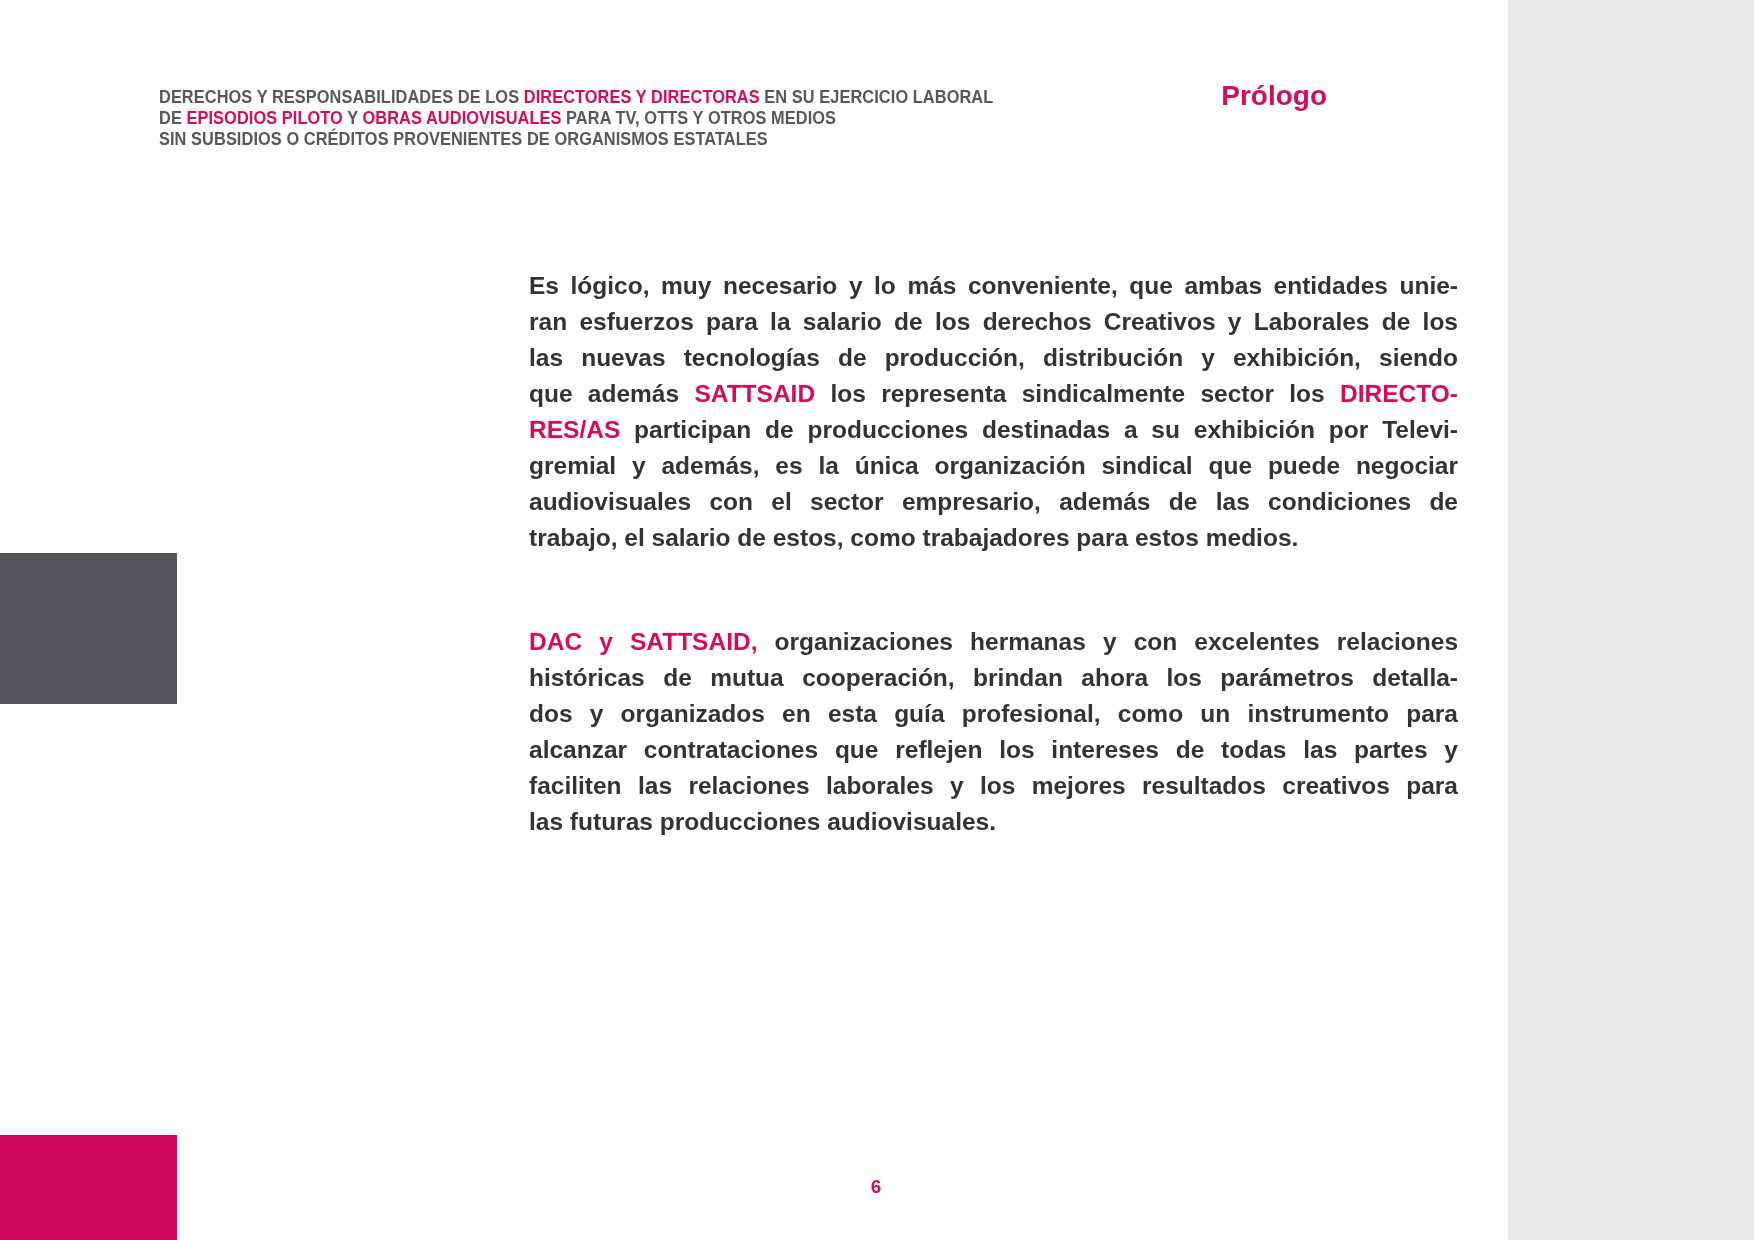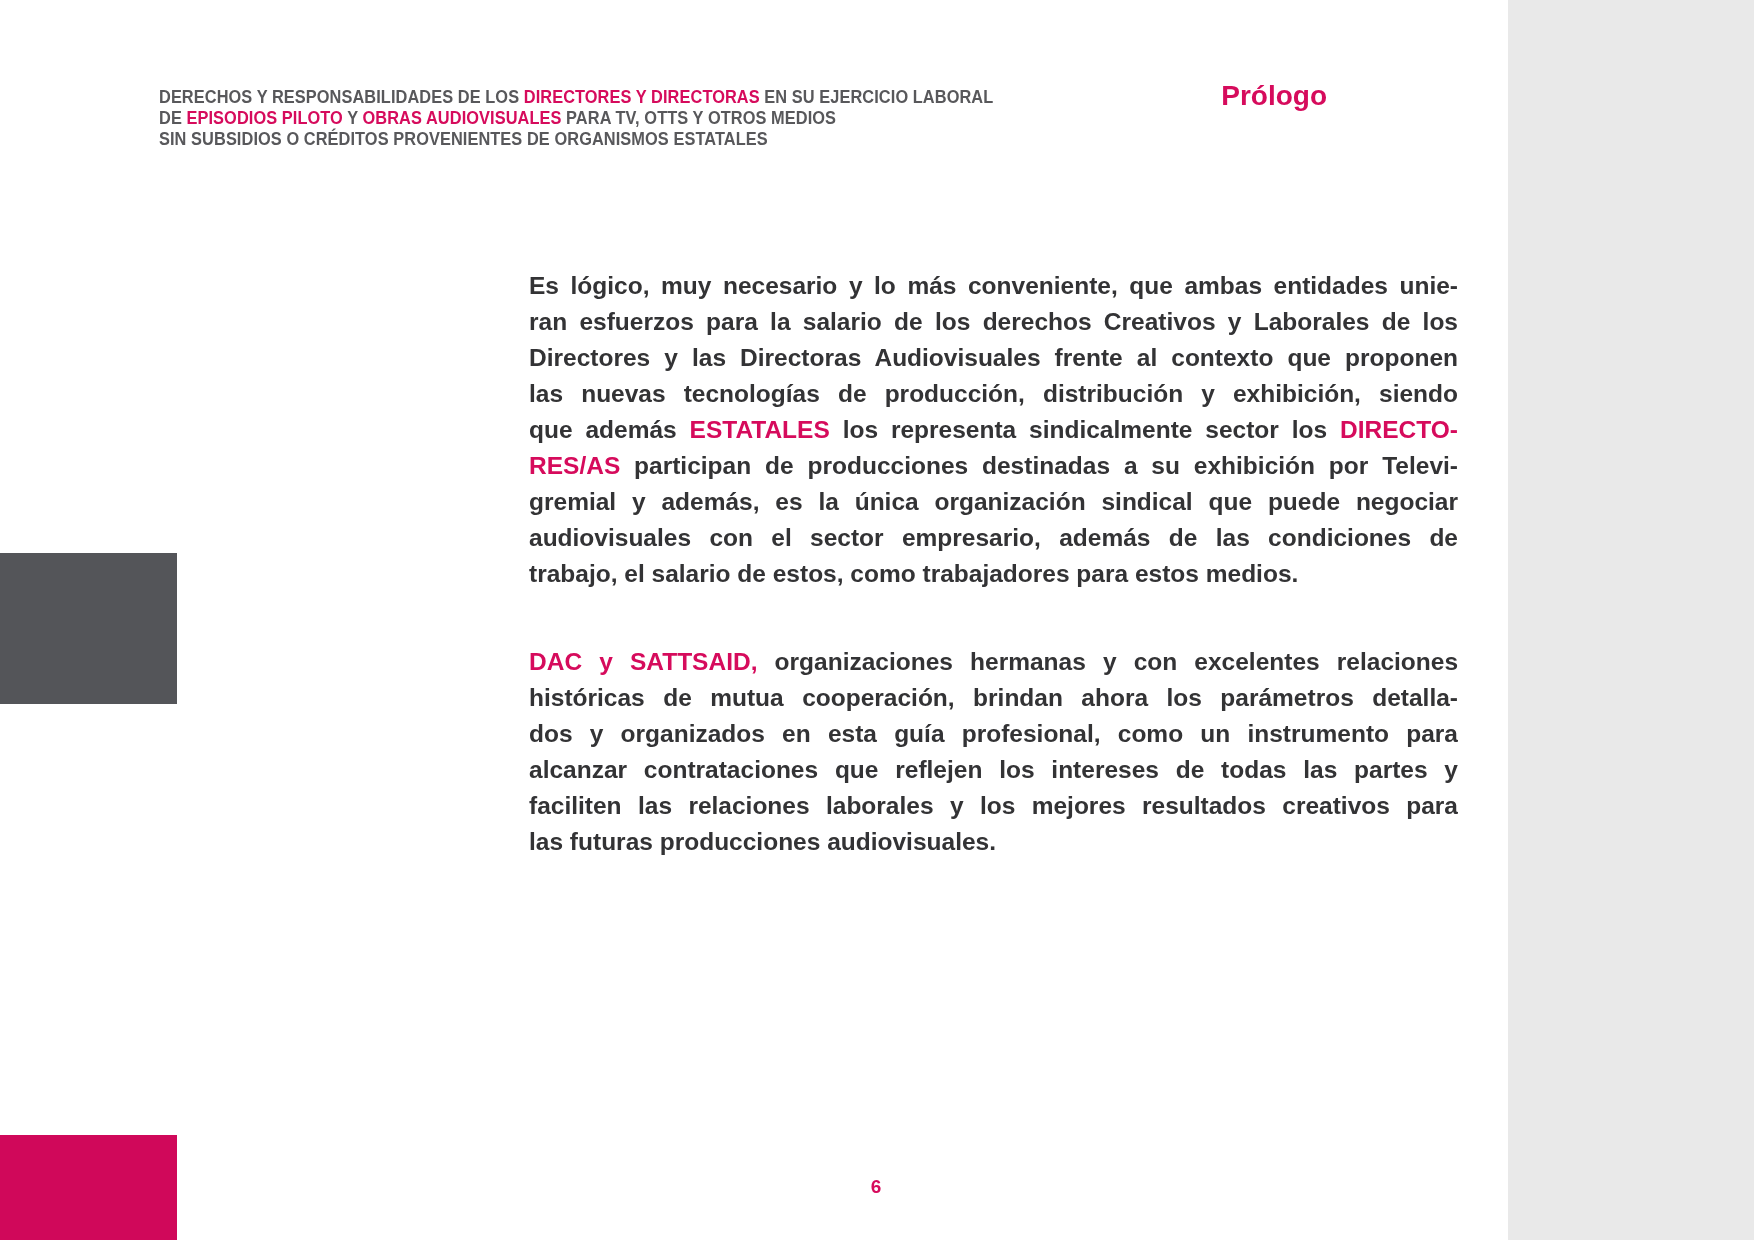--- a/index.html
+++ b/index.html
@@ -40,21 +40,21 @@
   .pink-block{
     position:absolute;left:0;top:1135px;width:177px;height:105px;
     background:var(--block-pink);
   }
   
   .body-col{
     position:absolute;left:529px;top:268px;width:929px;
     font-size:24.5px;line-height:36px;
     color:var(--body-text);
   }
-  .para + .para{margin-top:52px;}
+  .para + .para{margin-top:68px;}
   .bline{
     text-align:justify;
     text-align-last:justify;
     overflow:hidden;
     white-space:nowrap;
     font-weight:bold;
   }
   .bline.last{text-align-last:left;}
   .bline .pink{color:var(--accent);}
   .page-number{
@@ -76,23 +76,22 @@
     </div>
 
   <div class="section-label">Prólogo</div>
 
   <div class="gray-block"></div>
 
   <main class="body-col">
       <div class="para">
         <div class="bline"><span>Es lógico, muy necesario y lo más conveniente, que ambas entidades unie-</span></div>
         <div class="bline"><span>ran esfuerzos para la salario de los derechos Creativos y Laborales de los</span></div>
-        <div class="bline"><span>Directores y las Directoras Audiovisuales frente al contexto que proponen</span></div>
         <div class="bline"><span>las nuevas tecnologías de producción, distribución y exhibición, siendo</span></div>
-        <div class="bline"><span>que además </span><span class="pink">ESTATALES</span><span> los representa sindicalmente sector los </span><span class="pink">DIRECTO-</span></div>
+        <div class="bline"><span>que además </span><span class="pink">SATTSAID</span><span> los representa sindicalmente sector los </span><span class="pink">DIRECTO-</span></div>
         <div class="bline"><span class="pink">RES/AS</span><span> participan de producciones destinadas a su exhibición por Televi-</span></div>
         <div class="bline"><span>gremial y además, es la única organización sindical que puede negociar</span></div>
         <div class="bline"><span>audiovisuales con el sector empresario, además de las condiciones de</span></div>
         <div class="bline last"><span>trabajo, el salario de estos, como trabajadores para estos medios.</span></div>
       </div>
       <div class="para">
         <div class="bline"><span class="pink">DAC y SATTSAID,</span><span> organizaciones hermanas y con excelentes relaciones</span></div>
         <div class="bline"><span>históricas de mutua cooperación, brindan ahora los parámetros detalla-</span></div>
         <div class="bline"><span>dos y organizados en esta guía profesional, como un instrumento para</span></div>
         <div class="bline"><span>alcanzar contrataciones que reflejen los intereses de todas las partes y</span></div>

